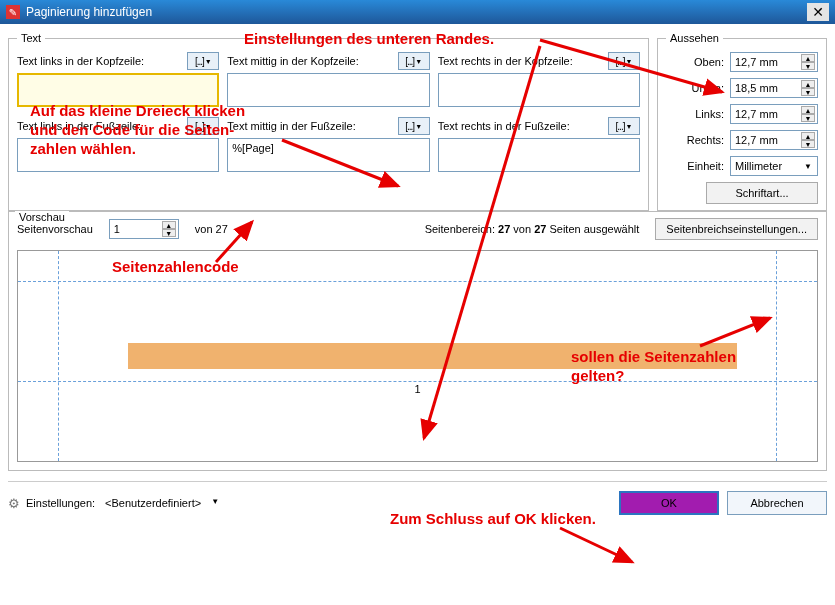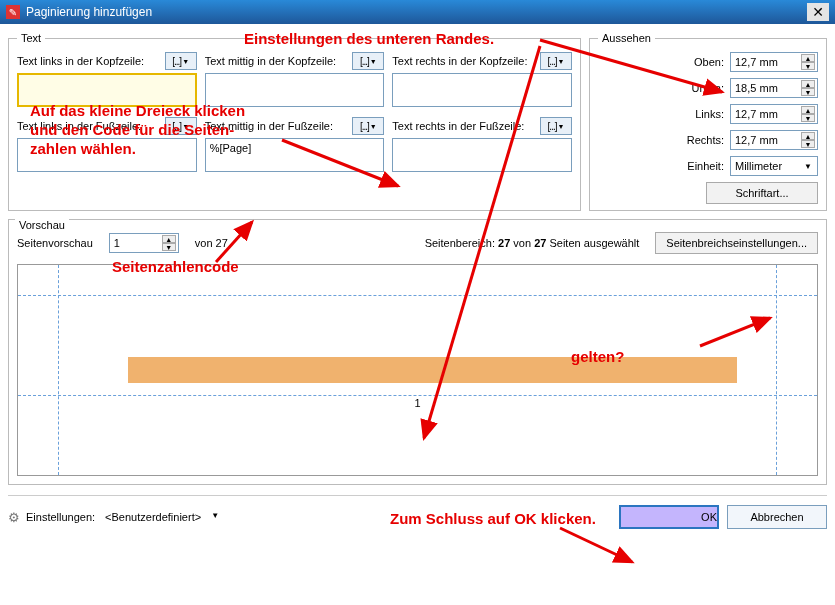--- a/index.html
+++ b/index.html
@@ -10,21 +10,21 @@
   .titlebar .title { flex: 1; }
   .titlebar .closebtn { width: 22px; height: 18px; background: #e4e4e4; color: #000; display: flex; align-items: center; justify-content: center; font-size: 14px; cursor: pointer; }
 
   .body { padding: 8px; }
 
   fieldset { border: 1px solid #bbb; padding: 8px 8px 0 8px; margin: 0; position: relative; }
   legend { padding: 0 4px; font-size: 11px; }
 
   .row-top { display: flex; gap: 8px; }
   .text-group { flex: 1; }
-  .aussehen { width: 238px; }
+  .aussehen { width: 170px; }
 
   .headerrow, .footerrow { display: flex; gap: 8px; }
   .cell { flex: 1; }
   .cell-label-line { display: flex; align-items: center; justify-content: space-between; margin-bottom: 3px; }
   .cell-label-line .lbl { white-space: nowrap; }
   .macro-btn { width: 32px; height: 18px; border: 1px solid #7a9ebd; background: #e8f0f8; font-size: 10px; display: flex; align-items: center; justify-content: center; cursor: pointer; gap:1px; }
   .macro-btn .dots { letter-spacing: -1px; }
   .macro-btn .tri { font-size: 7px; }
   .txtbox { width: 100%; height: 34px; border: 1px solid #7a9ebd; background: #fff; padding: 3px 4px; font: inherit; resize: none; }
   .txtbox.highlight { border: 2px solid #e6b800; background: #fffde6; }
@@ -35,41 +35,41 @@
   .aus-row .albl { text-align: right; width: 48px; }
   .spin { width: 88px; height: 20px; border: 1px solid #7a9ebd; background: #fff; display: flex; align-items: center; padding: 0 2px 0 4px; }
   .spin .val { flex: 1; }
   .spin .spinbtns { width: 14px; display: flex; flex-direction: column; }
   .spin .spinbtns div { height: 8px; font-size: 7px; line-height: 7px; text-align: center; background: #eee; border: 1px solid #aaa; cursor: pointer; }
   .sel { width: 88px; height: 20px; border: 1px solid #7a9ebd; background: #fff; display: flex; align-items: center; padding: 0 2px 0 4px; }
   .sel .val { flex: 1; }
   .sel .dd { width: 14px; text-align: center; font-size: 8px; cursor: pointer; }
   .font-btn { width: 112px; height: 22px; border: 1px solid #aaa; background: #f2f2f2; cursor: pointer; font: inherit; text-align: center; }
 
-  .vorschau-block { border: 1px solid #bbb; padding: 6px 8px 8px 8px; margin-top: 8px; }
+  .vorschau-block { border: 1px solid #bbb; padding: 0 8px 8px 8px; }
   .vorschau-line1 { display: flex; align-items: center; gap: 16px; margin: 6px 0 10px 0; }
   .vorschau-line1 .spacer { flex: 1; }
   .page-spin { width: 70px; height: 20px; border: 1px solid #7a9ebd; background: #fff; display: flex; align-items: center; padding: 0 2px 0 4px; }
   .page-spin .val { flex:1;}
   .page-spin .spinbtns { width:14px; display:flex; flex-direction:column;}
   .page-spin .spinbtns div { height:8px; font-size:7px; line-height:7px; text-align:center; background:#eee; border:1px solid #aaa; cursor:pointer;}
   .range-btn { height: 22px; border: 1px solid #aaa; background: #f2f2f2; padding: 0 10px; font: inherit; cursor: pointer; }
 
   .preview-canvas { border: 1px solid #999; height: 212px; position: relative; background: #fff; }
   .pv-hline { position: absolute; left: 0; right: 0; border-top: 1px dashed #6aa0da; }
   .pv-vline { position: absolute; top: 0; bottom: 0; border-left: 1px dashed #6aa0da; }
   .orange-bar { position: absolute; background: #f0b26e; height: 26px; }
   .pv-num { position:absolute; font-size:11px; color:#000; }
 
   .bottom-bar { height: 36px; display: flex; align-items: center; border-top: 1px solid #ccc; margin-top: 10px; padding-top: 6px; }
   .gear { width:14px; height:14px; display:inline-block; font-size:13px; color:#777; margin-right:4px;}
   .settings-dd { display:flex; align-items:flex-start; gap:10px; border:none; background:none; font:inherit; cursor:pointer;}
   .bottom-bar .spacer { flex:1;}
   .ok-btn, .cancel-btn { width: 100px; height: 24px; border: 1px solid #7a9ebd; background: #f2f6fb; font: inherit; cursor: pointer; margin-left: 8px;}
-  .ok-btn { border: 2px solid #2b75c0; background: #c4b5fd; text-align: right; }
+  .ok-btn { border: 2px solid #2b75c0; background: #a21caf; }
 
   
   .anno, .arrow-path { position: absolute; pointer-events: none; }
   .anno { color: #e60000; font-weight: bold; font-size: 15px; line-height: 1.25; }
   svg.overlay { position:absolute; inset:0; width:835px; height:605px; pointer-events:none;}
   svg.overlay line, svg.overlay path { stroke:#e60000; stroke-width:3; fill:none;}
   svg.overlay .head { fill:#e60000; stroke:none;}
   .vorschau-legend { position:absolute; top:-1px; left:6px; background:#fff; padding:0 4px; font-size:11px;}
 </style>
 </head>
@@ -247,20 +247,21 @@
 </div>
 
 <div class="anno" style="left:244px; top:30px;">Einstellungen des unteren Randes.</div>
 <div class="anno" style="left:30px; top:102px;">
   <div>Auf das kleine Dreieck klicken</div>
   <div>und den Code für die Seiten-</div>
   <div>zahlen wählen.</div>
 </div>
 <div class="anno" style="left:112px; top:258px;">Seitenzahlencode</div>
 <div class="anno" style="left:571px; top:348px;">
+  <div>sollen die Seitenzahlen</div>
   <div>gelten?</div>
 </div>
 <div class="anno" style="left:390px; top:510px;">Zum Schluss auf OK klicken.</div>
 
 <svg class="overlay">
   <defs>
     <marker id="ah" markerWidth="8" markerHeight="8" refX="6" refY="3" orient="auto">
       <path class="head" d="M0,0 L7,3 L0,6 Z"></path>
     </marker>
   </defs>

